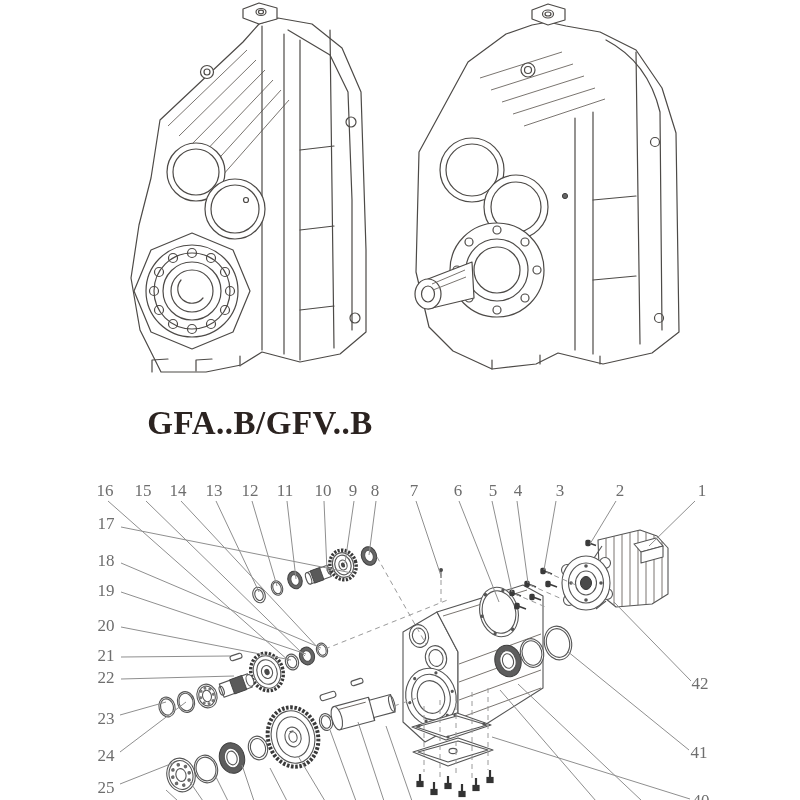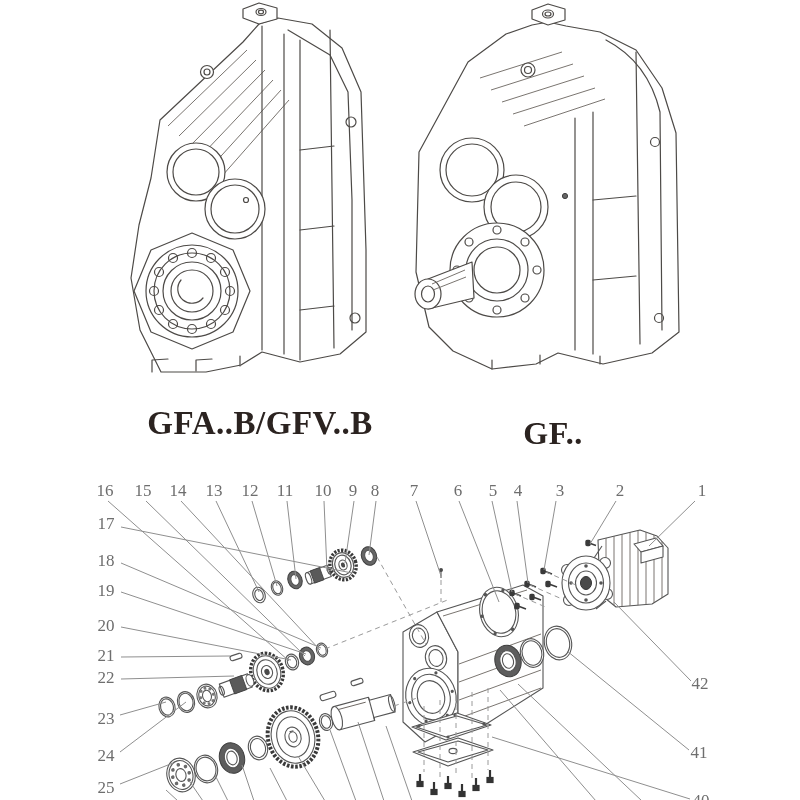--- a/index.html
+++ b/index.html
@@ -529,14 +529,13 @@
         <line x1="691" y1="681" x2="614" y2="602" class="leader"></line>
         <text x="700" y="689" text-anchor="middle" class="num">42</text>
         <line x1="689" y1="750" x2="567" y2="651" class="leader"></line>
         <text x="699" y="758" text-anchor="middle" class="num">41</text>
         <line x1="690" y1="799" x2="492" y2="737" class="leader"></line>
         <text x="701" y="806" text-anchor="middle" class="num">40</text>
       </g>
   </svg>
 
   <div class="caption caption-left">GFA..B/GFV..B</div>
-  <div class="caption caption-right">GF..</div>
 </div>
 
 </body></html>

